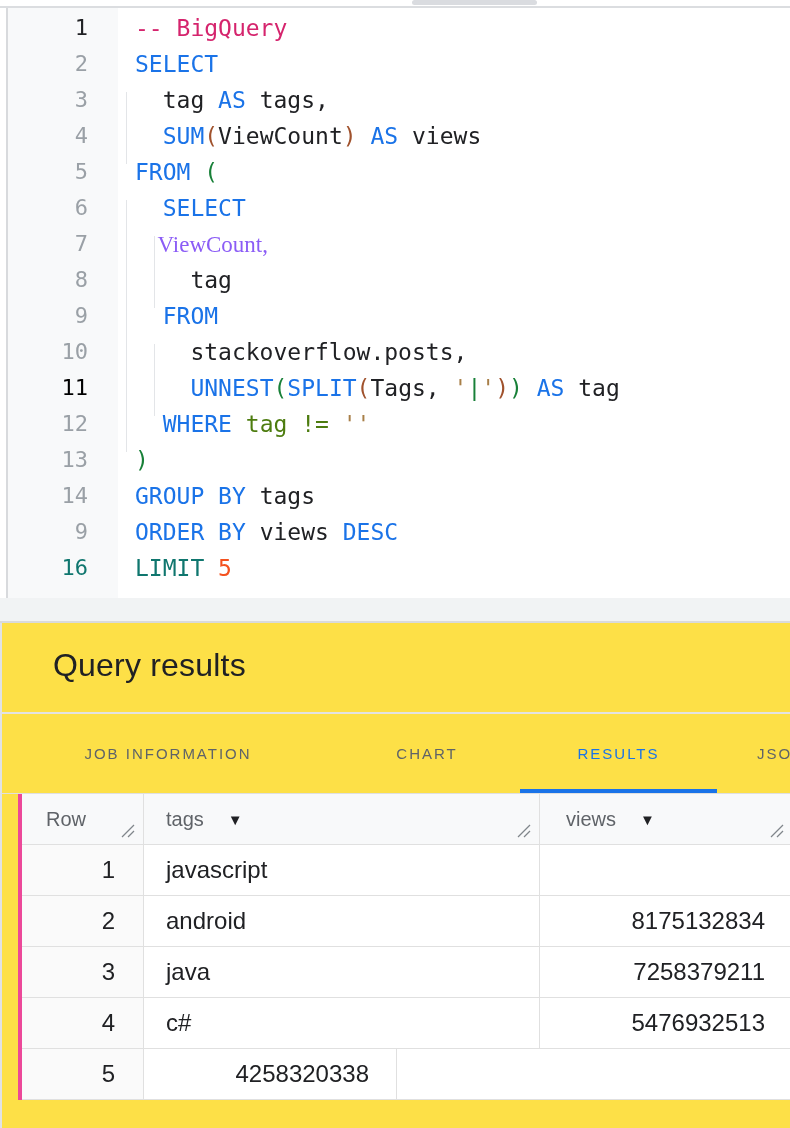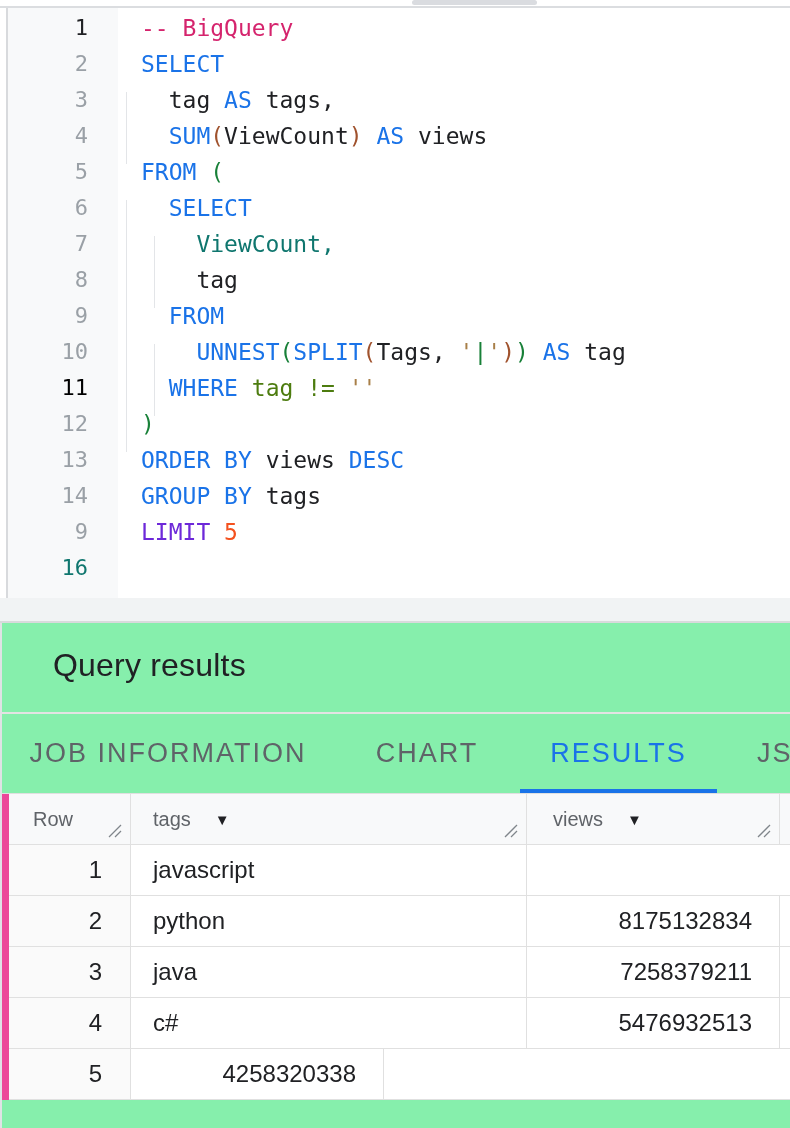--- a/index.html
+++ b/index.html
@@ -9,37 +9,37 @@
   }
   
   .editor{position:absolute;top:0;left:0;width:790px;height:623px;background:#fff;}
   .hscroll-thumb{position:absolute;top:0;left:412px;width:125px;height:5px;background:#dadce0;border-radius:3px;}
   .editor-topline{position:absolute;top:6px;left:0;width:790px;height:2px;background:#dbdde0;}
   .editor-body{position:absolute;top:8px;left:6px;right:0;height:590px;border-left:2px solid #d8dadd;background:#fff;}
   .gutter-bg{position:absolute;left:0;top:0;width:110px;height:590px;background:#f8f9fa;}
   .gutter{position:absolute;left:0;top:2px;width:80px;}
   .ln{height:36px;line-height:36px;text-align:right;font-family:"DejaVu Sans Mono",monospace;font-size:22px;color:#9aa0a6;}
   .ln.active{color:#202124;}
-  .code{position:absolute;left:133px;top:2px;right:0;}
+  .code{position:absolute;left:127px;top:2px;right:0;}
   .code-line{height:36px;line-height:36px;white-space:pre;font-family:"DejaVu Sans Mono",monospace;font-size:23px;}
   .indent-guide{position:absolute;width:1px;background:#e3e5e8;}
   .editor-strip{position:absolute;top:598px;left:0;width:790px;height:23px;background:#f1f3f4;border-bottom:2px solid #d9dadc;}
   
-  .results-panel{position:absolute;top:623px;left:0;width:788px;height:505px;background:#86efac;border-left:2px solid #e0e2e5;}
+  .results-panel{position:absolute;top:623px;left:0;width:788px;height:505px;background:#fde047;border-left:2px solid #e0e2e5;}
   .results-title-row{height:89px;border-bottom:2px solid #e3e3e3;}
   .results-title{padding:24px 0 0 51px;font-size:32px;color:#202124;letter-spacing:0.2px;}
   
   .tabs{display:flex;height:79px;border-bottom:1px solid #e0e0e0;overflow:hidden;}
   .tab{position:relative;display:flex;align-items:center;justify-content:center;
-       font-size:27px;font-weight:500;letter-spacing:2px;color:#5f6368;cursor:pointer;flex:0 0 auto;text-align:center;}
+       font-size:15px;font-weight:500;letter-spacing:2px;color:#5f6368;cursor:pointer;flex:0 0 auto;text-align:center;}
   .tab.active{color:#1a73e8;}
   .tab .ink{position:absolute;left:0;right:0;bottom:0;height:4px;background:#1a73e8;}
   .tab.left-text{justify-content:flex-start;padding-left:40px;}
   
-  .rtable{margin-left:0;border-left:7px solid #ec4899;}
+  .rtable{margin-left:16px;border-left:4px solid #ec4899;}
   .trow{display:flex;height:50px;border-bottom:1px solid #e0e0e0;background:#fff;}
   .trow.head{height:50px;background:#f8f9fa;}
   .cell{box-sizing:border-box;border-right:1px solid #e0e0e0;display:flex;align-items:center;overflow:hidden;}
   .c-row{width:122px;flex:0 0 122px;}
   .c-tags{width:396px;flex:0 0 396px;padding-left:22px;}
   .c-views{width:253px;flex:0 0 253px;justify-content:flex-end;padding-right:27px;}
   .c-extra{flex:1 1 auto;border-right:none;}
   .trow.head .cell{position:relative;color:#5f6368;font-size:20px;font-weight:500;}
   .trow.head .c-row{padding-left:24px;}
   .trow.head .c-views{justify-content:flex-start;padding-left:26px;}
@@ -75,29 +75,30 @@
         <div class="ln" style="color: rgb(154, 160, 166);">9</div>
         <div class="ln" style="color: #0f766e;">16</div>
       </div>
     <div class="code" id="code">
         <div class="code-line"><span style="color: rgb(213, 36, 109);">-- BigQuery</span></div>
         <div class="code-line"><span style="color: rgb(26, 115, 232);">SELECT</span></div>
         <div class="code-line"><span style="color: rgb(32, 33, 36);">  tag </span><span style="color: rgb(26, 115, 232);">AS</span><span style="color: rgb(32, 33, 36);"> tags,</span></div>
         <div class="code-line"><span style="color: rgb(32, 33, 36);">  </span><span style="color: rgb(26, 115, 232);">SUM</span><span style="color: rgb(160, 82, 45);">(</span><span style="color: rgb(32, 33, 36);">ViewCount</span><span style="color: rgb(160, 82, 45);">)</span><span style="color: rgb(32, 33, 36);"> </span><span style="color: rgb(26, 115, 232);">AS</span><span style="color: rgb(32, 33, 36);"> views</span></div>
         <div class="code-line"><span style="color: rgb(26, 115, 232);">FROM</span><span style="color: rgb(32, 33, 36);"> </span><span style="color: rgb(24, 128, 56);">(</span></div>
         <div class="code-line"><span style="color: rgb(32, 33, 36);">  </span><span style="color: rgb(26, 115, 232);">SELECT</span></div>
-        <div class="code-line"><span style="color: #0f766e;">    ViewCount,</span></div>
+        <div class="code-line"><span style="color: #8b5cf6; font-family: Liberation Serif, serif;">    ViewCount,</span></div>
         <div class="code-line"><span style="color: rgb(32, 33, 36);">    tag</span></div>
         <div class="code-line"><span style="color: rgb(32, 33, 36);">  </span><span style="color: rgb(26, 115, 232);">FROM</span></div>
+        <div class="code-line"><span style="color: rgb(32, 33, 36);">    stackoverflow.posts,</span></div>
         <div class="code-line"><span style="color: rgb(32, 33, 36);">    </span><span style="color: rgb(26, 115, 232);">UNNEST</span><span style="color: rgb(24, 128, 56);">(</span><span style="color: rgb(26, 115, 232);">SPLIT</span><span style="color: rgb(160, 82, 45);">(</span><span style="color: rgb(32, 33, 36);">Tags, </span><span style="color: rgb(168, 127, 72);">'</span><span style="color: rgb(24, 128, 56);">|</span><span style="color: rgb(168, 127, 72);">'</span><span style="color: rgb(160, 82, 45);">)</span><span style="color: rgb(24, 128, 56);">)</span><span style="color: rgb(32, 33, 36);"> </span><span style="color: rgb(26, 115, 232);">AS</span><span style="color: rgb(32, 33, 36);"> tag</span></div>
         <div class="code-line"><span style="color: rgb(32, 33, 36);">  </span><span style="color: rgb(26, 115, 232);">WHERE</span><span style="color: #4d7c0f;"> tag != </span><span style="color: rgb(168, 127, 72);">''</span></div>
         <div class="code-line"><span style="color: rgb(24, 128, 56);">)</span></div>
+        <div class="code-line"><span style="color: rgb(26, 115, 232);">GROUP BY</span><span style="color: rgb(32, 33, 36);"> tags</span></div>
         <div class="code-line"><span style="color: rgb(26, 115, 232);">ORDER BY</span><span style="color: rgb(32, 33, 36);"> views </span><span style="color: rgb(26, 115, 232);">DESC</span></div>
-        <div class="code-line"><span style="color: rgb(26, 115, 232);">GROUP BY</span><span style="color: rgb(32, 33, 36);"> tags</span></div>
-        <div class="code-line"><span style="color: #6d28d9;">LIMIT</span><span style="color: rgb(32, 33, 36);"> </span><span style="color: rgb(244, 81, 30);">5</span></div>
+        <div class="code-line"><span style="color: #0f766e;">LIMIT</span><span style="color: rgb(32, 33, 36);"> </span><span style="color: rgb(244, 81, 30);">5</span></div>
       </div>
     <div class="indent-guide" style="left:118px;top:84px;height:72px;"></div>
     <div class="indent-guide" style="left:118px;top:192px;height:252px;"></div>
     <div class="indent-guide" style="left:146px;top:228px;height:72px;"></div>
     <div class="indent-guide" style="left:146px;top:336px;height:72px;"></div>
   </div>
   <div class="editor-strip"></div>
 </div>
 
 <div class="results-panel">
@@ -154,21 +155,21 @@
         </div>
         <div class="cell c-extra"></div>
       </div>
       <div class="trow">
         <div class="cell c-row">1</div>
         <div class="cell c-tags">javascript</div>
         <div class="cell c-extra"></div>
       </div>
       <div class="trow">
         <div class="cell c-row">2</div>
-        <div class="cell c-tags">python</div>
+        <div class="cell c-tags">android</div>
         <div class="cell c-views">8175132834</div>
         <div class="cell c-extra"></div>
       </div>
       <div class="trow">
         <div class="cell c-row">3</div>
         <div class="cell c-tags">java</div>
         <div class="cell c-views">7258379211</div>
         <div class="cell c-extra"></div>
       </div>
       <div class="trow">

